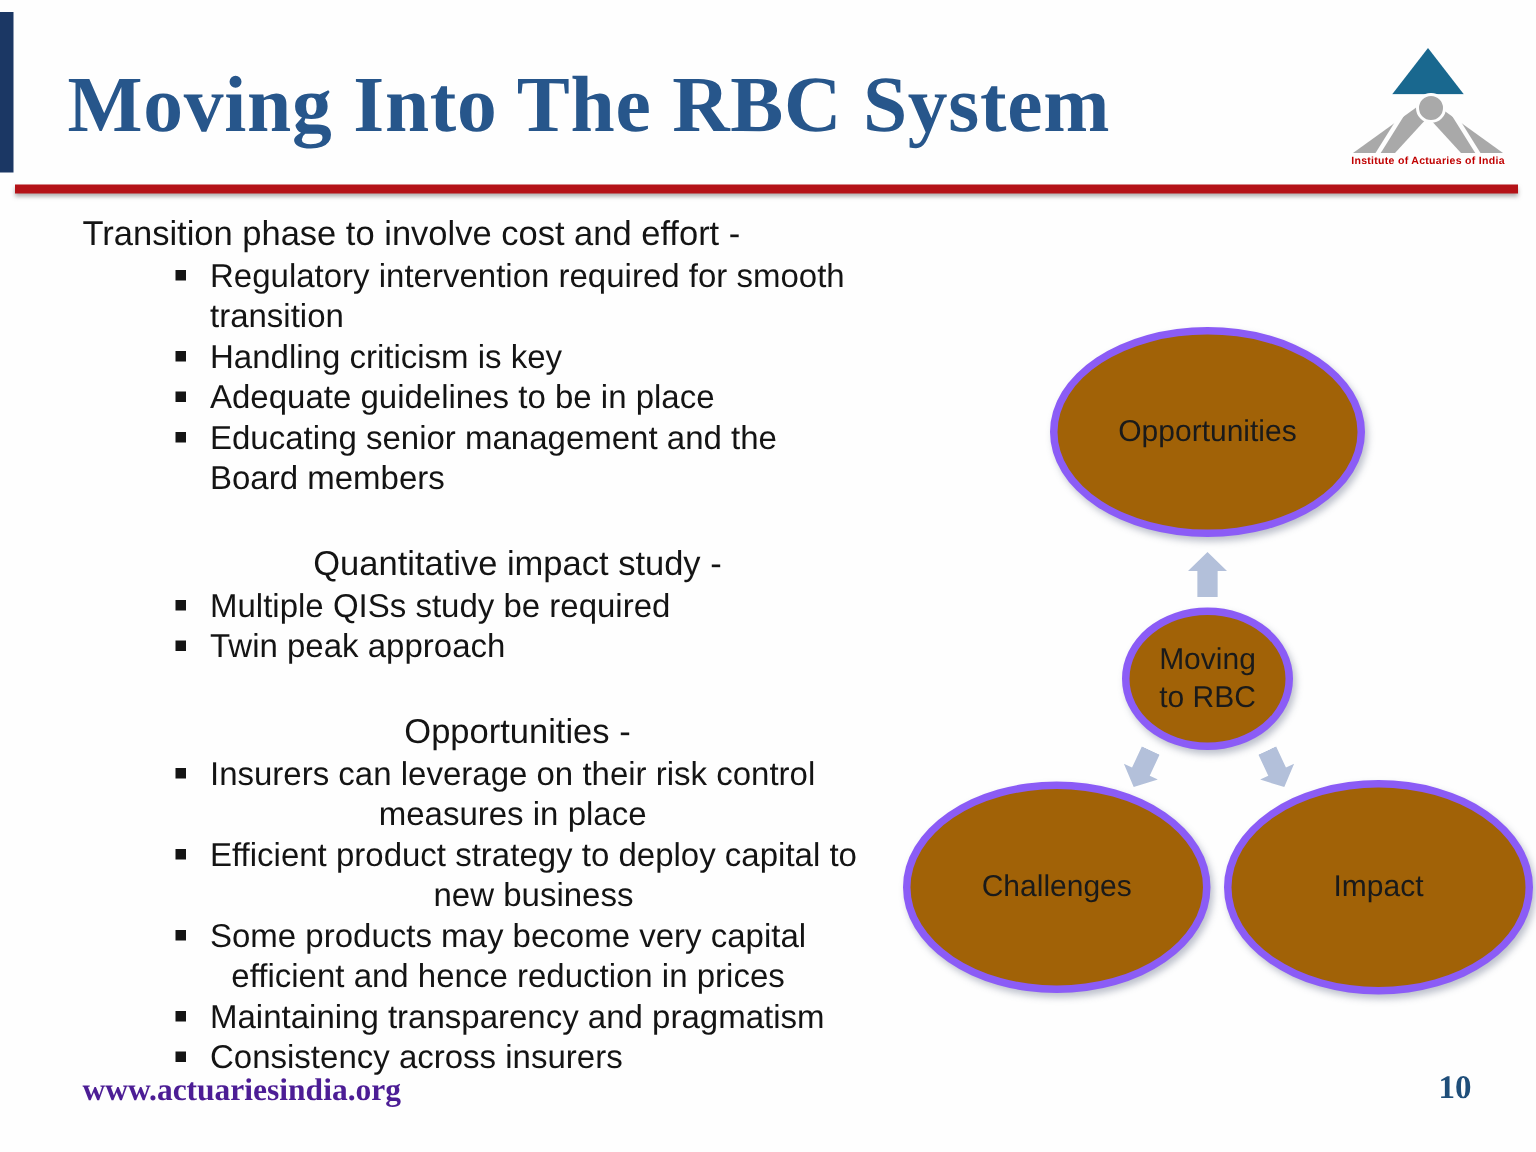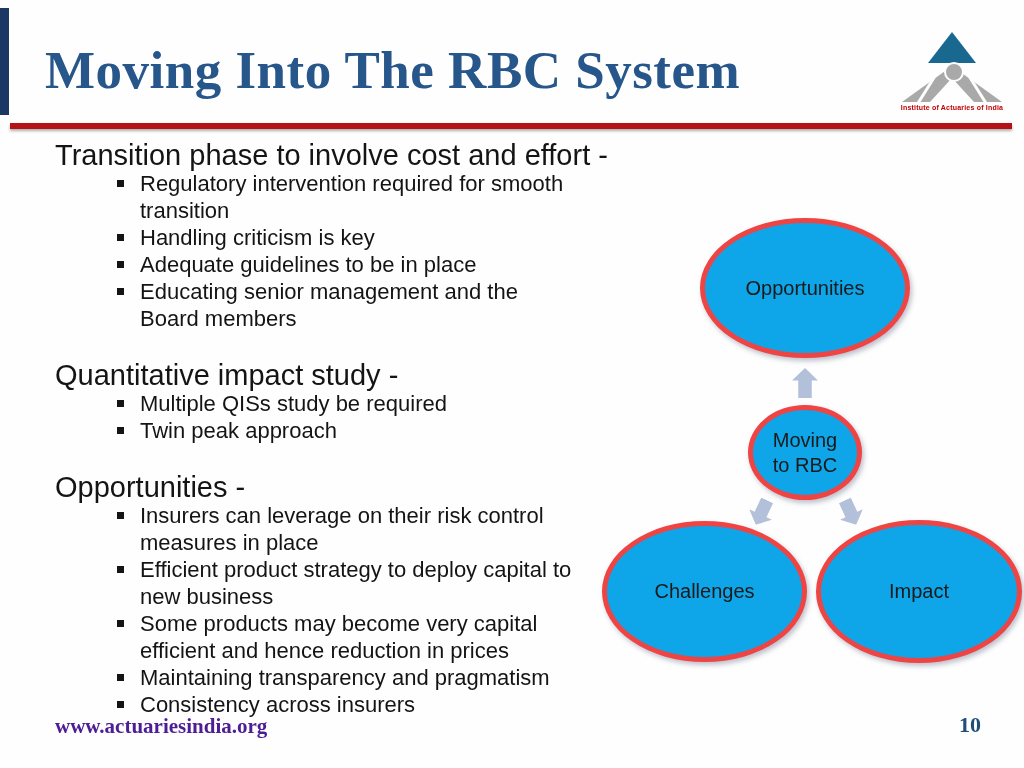--- a/index.html
+++ b/index.html
@@ -41,29 +41,29 @@
   .lg-circle{position:absolute;left:42px;top:-4px;width:16px;height:16px;border-radius:50%;
     background:#a9a9a9;border:2px solid #fefefe;}
   .logo-caption{
     position:absolute;left:0;top:78px;width:110px;text-align:center;
     font-size:7px;font-weight:bold;color:#c00000;letter-spacing:0.2px;white-space:nowrap;
   }
 
   
   .text-block{position:absolute;left:55px;top:140px;width:580px;color:#141414;}
   .section{margin:0;}
-  .section + .section{margin-top:28px;}
-  .section-heading{font-size:29px;line-height:30px;color:#141414;}
+  .section + .section{margin-top:28px;text-align:center;}
+  .section-heading{font-size:23px;line-height:30px;color:#141414;}
   .bullet-row{display:flex;font-size:22px;line-height:27px;}
   .sq{width:7px;height:7px;background:#141414;margin:10px 0 0 62px;flex:none;}
   .bullet-text{margin-left:16px;white-space:pre-line;}
 
   
   .ellipse{
-    position:absolute;background:#0ea5e9;border:5px solid #ef4444;border-radius:50%;
+    position:absolute;background:#a16207;border:5px solid #8b5cf6;border-radius:50%;
     display:flex;align-items:center;justify-content:center;text-align:center;
     font-size:20px;color:#1a1a1a;box-shadow:2px 3px 5px rgba(110,120,145,.45);
   }
   .el-opportunities{left:700px;top:218px;width:200px;height:130px;}
   .el-moving{left:748px;top:405px;width:104px;height:85px;white-space:pre-line;line-height:25px;}
   .el-challenges{left:602px;top:521px;width:195px;height:131px;}
   .el-impact{left:816px;top:520px;width:196px;height:133px;}
 
   .arrow{
     position:absolute;background:#b3c0da;

